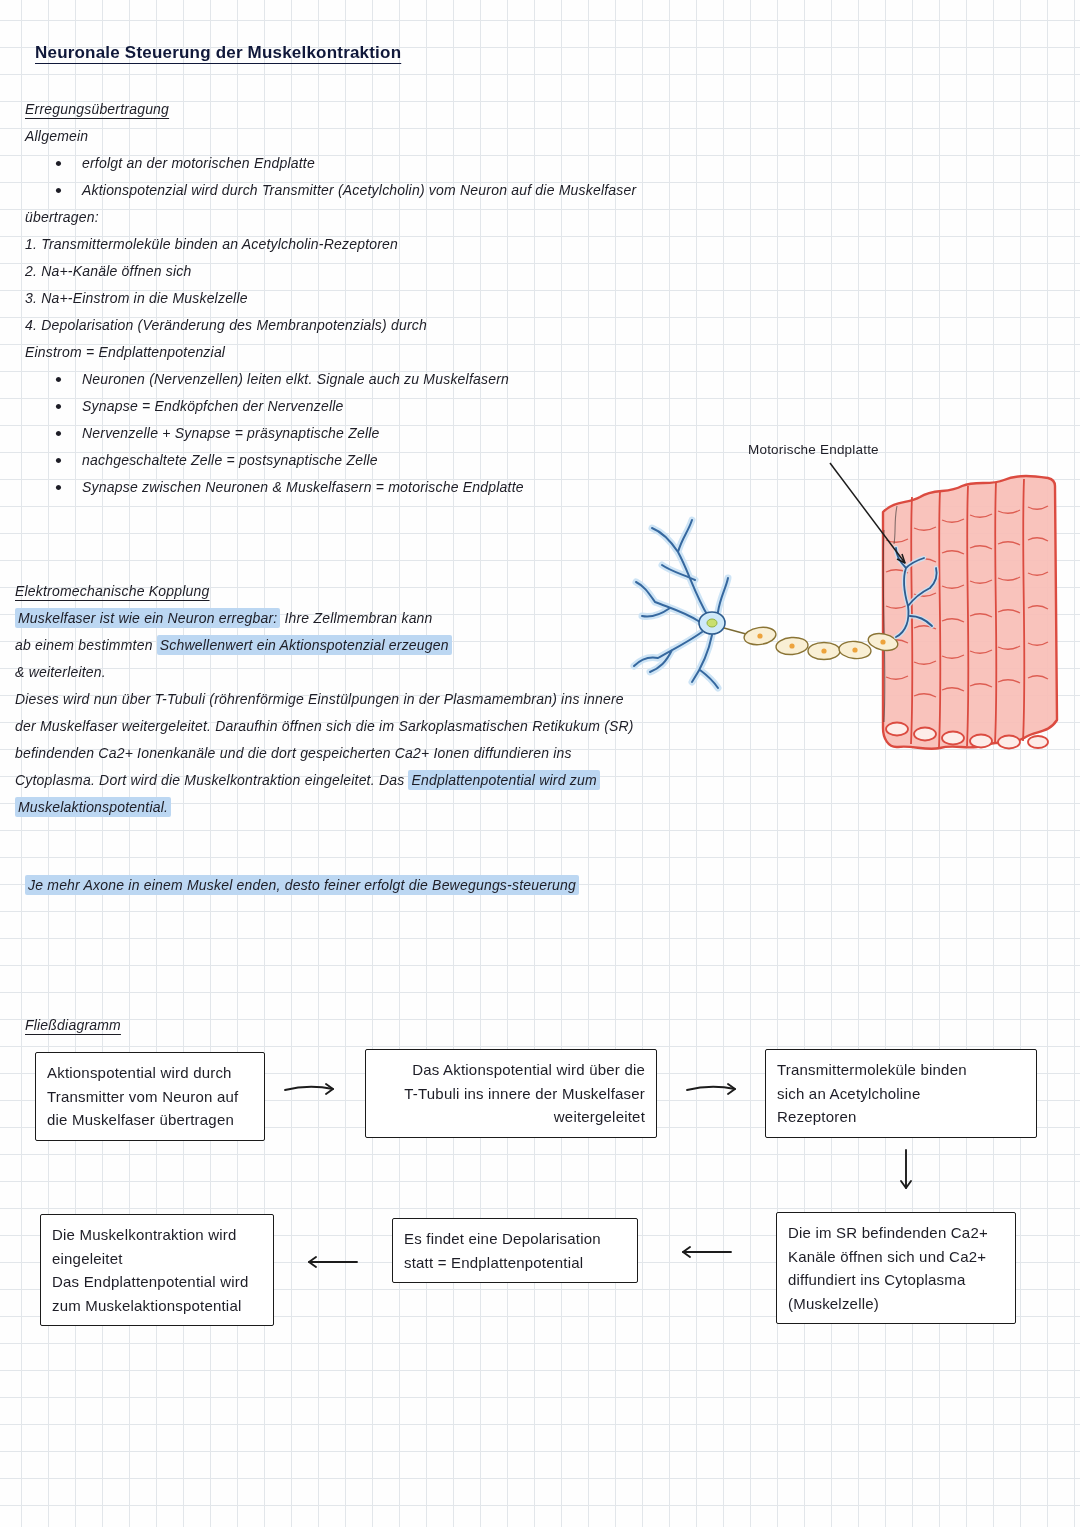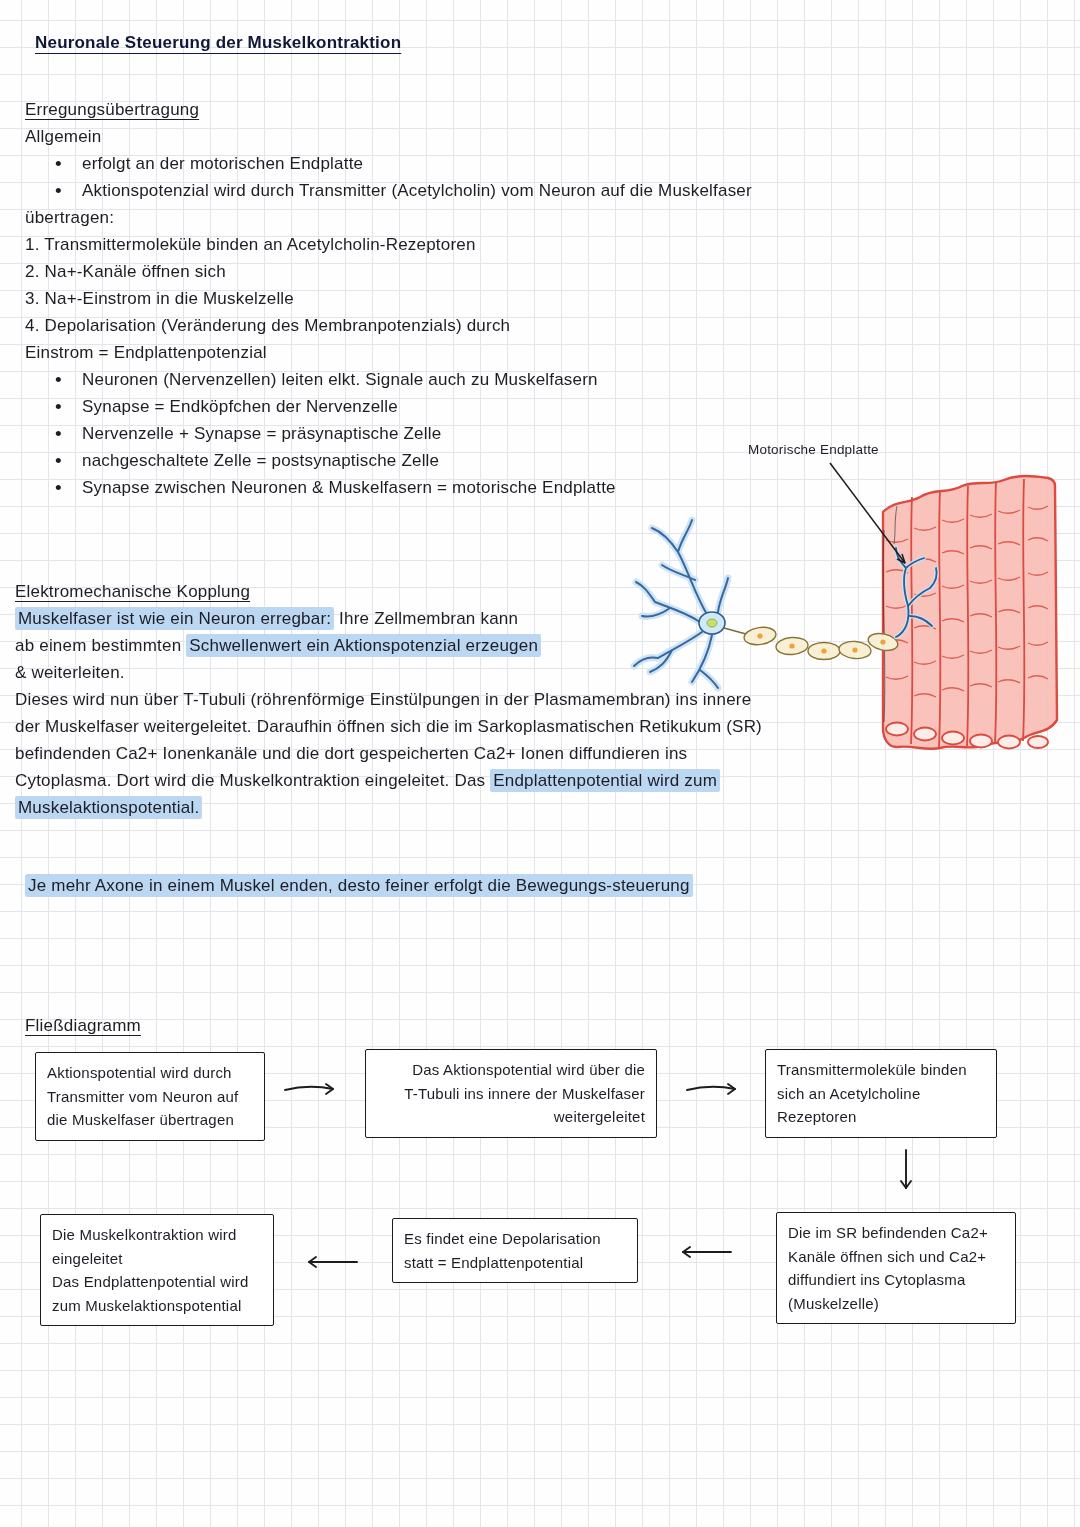--- a/index.html
+++ b/index.html
@@ -10,46 +10,46 @@
   }
   .page {
     position:relative; width:1080px; height:1527px; overflow:hidden;
     background-color:#fefefe;
     background-image:
       linear-gradient(to right, #e2e6ea 1px, transparent 1px),
       linear-gradient(to bottom, #e2e6ea 1px, transparent 1px);
     background-size:27px 27px;
     background-position:-6px -7px;
   }
-  .line { height:27px; line-height:27px; font-size:17px; letter-spacing:.2px; white-space:nowrap; }
+  .line { height:27px; line-height:27px; font-size:14px; letter-spacing:.2px; white-space:nowrap;font-style:italic; }
   .b { position:relative; padding-left:57px; }
   .b::before { content:"\2022"; position:absolute; left:30px; top:0; font-size:19px; }
   .u { text-decoration:underline; text-underline-offset:4px; text-decoration-thickness:1.4px; }
   .hl { background:#bcd7f2; padding:2px 3px; border-radius:2px; }
   .page-title {
-    position:absolute; left:35px; top:33px;
+    position:absolute; left:35px; top:43px;
     font-size:17px; font-weight:bold; color:#10183a;
     text-decoration:underline; text-underline-offset:5px; letter-spacing:.2px;
   }
   .blockA { position:absolute; left:25px; top:96px; }
   .blockB { position:absolute; left:15px; top:578px; }
   .noteC  { position:absolute; left:25px; top:872px; }
   .flowH  { position:absolute; left:25px; top:992px;margin-top:20px; }
   .diagram-svg { position:absolute; left:600px; top:420px; }
   .endplate-label { position:absolute; left:748px; top:442px; font-size:13.5px; letter-spacing:.2px; white-space:nowrap; }
   .arrows-svg { position:absolute; left:0; top:1040px; pointer-events:none; }
   .fbox {
     position:absolute; background:#ffffff;
     border:1.6px solid #1b1b1b; border-radius:2px;
     padding:8px 11px;
   }
   .fbox .fl { font-size:15px; line-height:23.5px; letter-spacing:.2px; white-space:nowrap; }
   .fb1 { left:35px;  top:1052px; width:230px; }
   .fb2 { left:365px; top:1049px; width:292px;text-align:right; }
-  .fb3 { left:765px; top:1049px; width:232px; }
+  .fb3 { left:765px; top:1049px; width:272px; }
   .fb4 { left:776px; top:1212px; width:240px; }
   .fb5 { left:392px; top:1218px; width:246px; }
   .fb6 { left:40px;  top:1214px; width:234px; }
 </style>
 </head>
 <body>
 
 <div class="page">
 
   <div class="page-title">Neuronale Steuerung der Muskelkontraktion</div>

